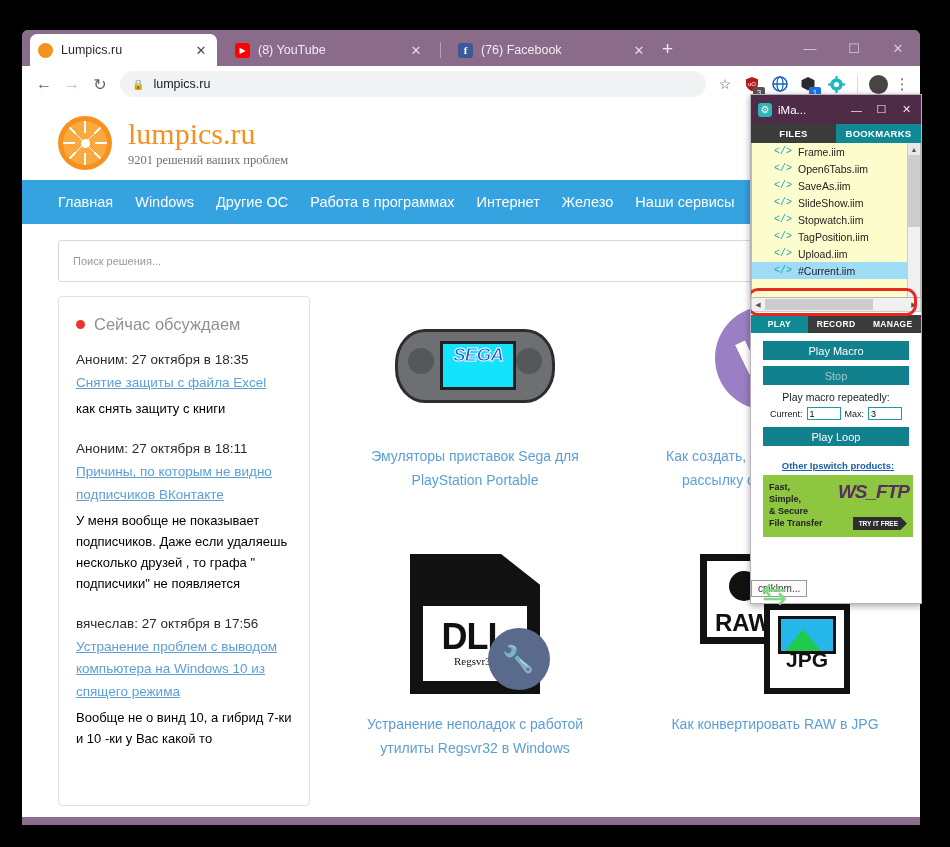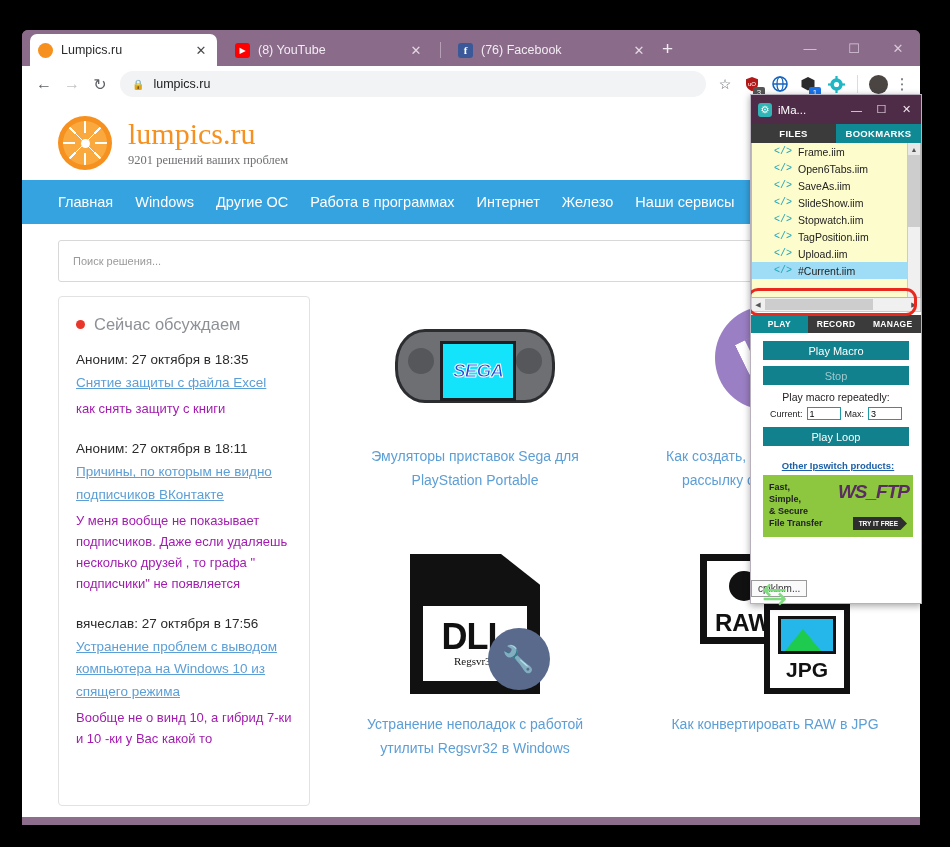--- a/index.html
+++ b/index.html
@@ -59,31 +59,31 @@
 
   .content{display:flex;padding:14px 0 0 36px;gap:30px;}
 
   
   .discuss{width:252px;border:1px solid #e2e2e2;border-radius:4px;padding:18px 17px 10px 17px;box-sizing:border-box;height:510px;overflow:hidden;flex:0 0 252px;}
   .discuss h3{margin:0 0 18px 0;font-size:16.5px;font-weight:400;color:#8d9095;display:flex;align-items:center;}
   .dot{width:9px;height:9px;border-radius:50%;background:#e8362a;margin-right:9px;flex:0 0 9px;}
   .d-item{margin-bottom:22px;}
   .d-meta{font-size:13.5px;color:#2b2b2b;margin-bottom:5px;}
   .d-link{font-size:13.5px;color:#5c9ed6;text-decoration:underline;line-height:1.65;display:block;}
-  .d-text{font-size:13px;color:#a21caf;line-height:1.62;margin-top:4px;}
+  .d-text{font-size:13px;color:#000000;line-height:1.62;margin-top:4px;}
 
   
   .articles{flex:1;display:grid;grid-template-columns:1fr 1fr;gap:6px 30px;padding-right:10px;}
   .card{display:flex;flex-direction:column;align-items:center;}
   .thumb{height:140px;display:flex;align-items:center;justify-content:center;}
   .card-cap{text-align:center;font-size:14px;color:#5c9ed6;line-height:1.72;margin-top:8px;max-width:230px;}
 
   
   .sega{width:160px;height:74px;background:#6d6f72;border-radius:30px/34px;position:relative;border:3px solid #2b2d30;box-sizing:border-box;}
-  .sega .scr{position:absolute;left:42px;top:9px;width:76px;height:60px;background:#13e3fb;border:3px solid #1d1f22;box-sizing:border-box;display:flex;align-items:center;justify-content:center;}
+  .sega .scr{position:absolute;left:42px;top:9px;width:76px;height:49px;background:#13e3fb;border:3px solid #1d1f22;box-sizing:border-box;display:flex;align-items:flex-start;justify-content:center;}
   .sega .scr b{font-family:"Liberation Sans",sans-serif;font-style:italic;font-size:19px;color:#1f4fd8;-webkit-text-stroke:1px #fff;letter-spacing:-1px;}
   .sega .dpad,.sega .btns{position:absolute;top:16px;width:26px;height:26px;border-radius:50%;background:#55575a;}
   .sega .dpad{left:10px;} .sega .btns{right:10px;}
 
   
   .viber{width:120px;height:120px;position:relative;}
   .viber .bub{position:absolute;left:0;top:0;width:104px;height:104px;border-radius:50% 50% 10px 50%;background:#9b7fc4;}
   .viber .ph2{position:absolute;left:30px;top:22px;width:42px;height:50px;border:11px solid #fff;border-radius:0 0 34px 34px;border-top:none;transform:rotate(-26deg);}
   .viber .meg{position:absolute;right:2px;bottom:10px;width:0;height:0;border-left:34px solid #111;border-top:16px solid transparent;border-bottom:16px solid transparent;transform:rotate(-22deg);}
 
@@ -96,21 +96,21 @@
   .dll .tool{position:absolute;right:-10px;bottom:4px;width:62px;height:62px;border-radius:50%;background:#5a6a8c;display:flex;align-items:center;justify-content:center;color:#e6e9f2;font-size:26px;}
 
   
   .rawjpg{width:150px;height:140px;position:relative;}
   .rawfile{position:absolute;left:0;top:0;width:86px;height:90px;background:#fff;border:7px solid #111;box-sizing:border-box;clip-path:polygon(0 0,72% 0,100% 24%,100% 100%,0 100%);display:flex;flex-direction:column;align-items:center;justify-content:flex-end;}
   .rawfile .ap{position:absolute;top:10px;left:22px;width:30px;height:30px;border-radius:50%;background:#111;}
   .rawfile b{font-size:24px;color:#111;line-height:1;margin-bottom:2px;}
   .jpgfile{position:absolute;right:0;bottom:0;width:86px;height:90px;background:#fff;border:6px solid #111;box-sizing:border-box;display:flex;flex-direction:column;align-items:center;justify-content:flex-end;}
   .jpgfile .img{position:absolute;top:6px;left:8px;right:8px;height:38px;background:#25b7ea;border:3px solid #111;box-sizing:border-box;}
   .jpgfile .img:after{content:"";position:absolute;left:4px;bottom:0;width:0;height:0;border-left:18px solid transparent;border-right:18px solid transparent;border-bottom:22px solid #1ecb4f;}
-  .jpgfile b{font-size:21px;color:#111;line-height:1;margin-bottom:8px;}
+  .jpgfile b{font-size:21px;color:#111;line-height:1;margin-bottom:18px;}
   .arrows{position:absolute;left:62px;top:28px;color:#7fdc7f;font-size:30px;line-height:.8;z-index:3;}
 
   
   .imacros{position:absolute;left:750px;top:94px;width:172px;height:510px;background:#fff;border:1px solid #b9b0bd;box-sizing:border-box;box-shadow:0 2px 7px rgba(0,0,0,.35);overflow:hidden;}
   .im-title{height:29px;background:#4e2b47;display:flex;align-items:center;padding:0 2px 0 7px;box-sizing:border-box;}
   .im-gear{width:14px;height:14px;border-radius:3px;background:#2fb5b5;color:#fff;font-size:10px;display:flex;align-items:center;justify-content:center;flex:0 0 14px;}
   .im-name{color:#fff;font-size:11.5px;margin-left:6px;flex:1;}
   .im-wc{width:25px;height:29px;display:flex;align-items:center;justify-content:center;color:#efe6ef;font-size:11px;}
 
   .im-tabs{display:flex;height:19px;}

